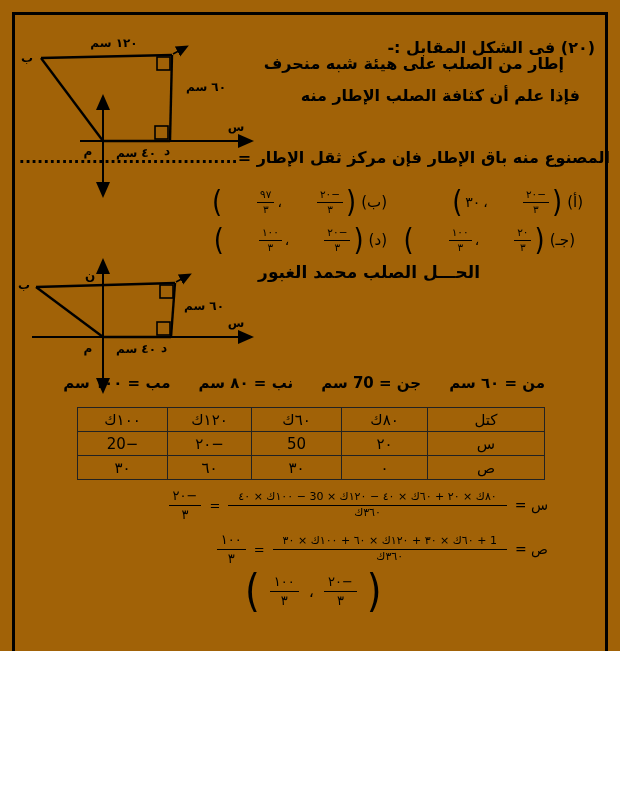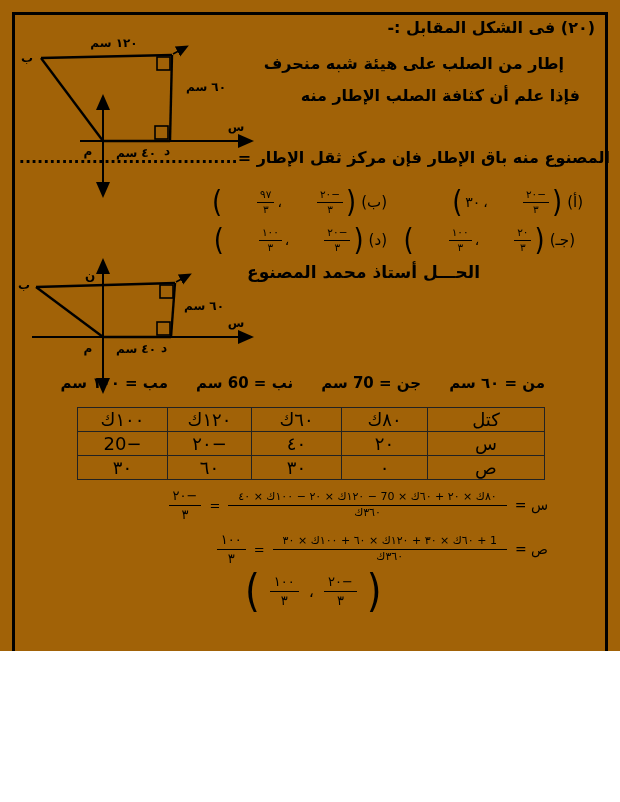--- a/index.html
+++ b/index.html
@@ -13,21 +13,21 @@
   .paren{direction:ltr;unicode-bidi:bidi-override;font-size:26px;line-height:1;transform:scaleY(1.15);font-weight:normal;}
   .paren-big{direction:ltr;unicode-bidi:bidi-override;font-size:38px;line-height:1;transform:scaleY(1.15);font-weight:normal;}
   .sfrac{display:inline-flex;flex-direction:column;align-items:center;font-size:10.5px;line-height:1.3;margin-left:32px;}
   .sfrac .fn{border-bottom:1.2px solid #000;padding:0 3px;direction:rtl;}
   .sfrac .fd{padding:0 3px;}
   .mfrac{display:inline-flex;flex-direction:column;align-items:center;font-size:13px;line-height:1.35;}
   .mfrac .fn{border-bottom:1.5px solid #000;padding:0 4px;direction:rtl;}
   .sol-header{position:absolute;font-size:17px;font-weight:bold;white-space:nowrap;}
   .givens{position:absolute;display:flex;direction:rtl;gap:28px;font-size:15px;font-weight:bold;white-space:nowrap;}
   .dtable{position:absolute;border-collapse:collapse;direction:rtl;}
-  .dtable td{border:1.3px solid #222;text-align:center;font-size:18px;height:23px;padding:0 4px;}
+  .dtable td{border:1.3px solid #222;text-align:center;font-size:15px;height:23px;padding:0 4px;}
   .eq{position:absolute;display:flex;direction:rtl;align-items:center;gap:8px;font-size:13px;white-space:nowrap;}
   .eq .lhs{font-size:14px;}
   .bigfrac{display:inline-flex;flex-direction:column;align-items:center;font-size:11px;line-height:1.35;}
   .bigfrac .fn{border-bottom:1.3px solid #000;padding:0 10px;direction:rtl;}
   .final-row{position:absolute;display:flex;direction:rtl;align-items:center;gap:10px;}
   .fig{position:absolute;}
   .fig line,.fig rect{stroke:#000;fill:none;}
   .fig .edge{stroke-width:2.4;}
   .fig .axis{stroke-width:2;}
   .fig .thin{stroke-width:1.6;}
@@ -57,21 +57,21 @@
     <line class="thin" x1="157" y1="26" x2="170" y2="19" marker-end="url(#ah1)"></line>
     <text x="98" y="19" text-anchor="middle" style="direction:rtl">١٢٠ سم</text>
     <text x="190" y="63" text-anchor="middle" style="direction:rtl">٦٠ سم</text>
     <text x="120" y="129" text-anchor="middle" style="direction:rtl">٤٠ سم</text>
     <text x="11" y="34" text-anchor="middle">ب</text>
     <text x="151" y="127" text-anchor="middle">د</text>
     <text x="72" y="127" text-anchor="middle">م</text>
     <text x="220" y="103" text-anchor="middle">س</text>
   </svg>
 
-  <div class="qline" style="top:18px;right:25px">(٢٠) فى الشكل المقابل :-</div>
+  <div class="qline" style="top:38px;right:25px">(٢٠) فى الشكل المقابل :-</div>
   <div class="qline" style="top:54px;right:56px">إطار من الصلب على هيئة شبه منحرف</div>
   <div class="qline" style="top:86px;right:40px">فإذا علم أن كثافة الصلب الإطار منه</div>
   <div class="qline" style="top:148px;right:10px">المصنوع منه باق الإطار فإن مركز ثقل الإطار =....................................</div>
 
   <div class="choice" style="top:188px;right:37px">
     <span class="ch-label">(أ)</span>
     <span class="paren">)</span>
     <span class="sfrac">
       <span class="fn">−٢٠</span>
       <span class="fd">٣</span>
@@ -119,21 +119,21 @@
       <span class="fd">٣</span>
     </span>
     <span>،</span>
     <span class="sfrac">
       <span class="fn">١٠٠</span>
       <span class="fd">٣</span>
     </span>
     <span class="paren">(</span>
   </div>
 
-  <div class="sol-header" style="top:262px;right:140px">الحـــل أستاذ محمد المصنوع</div>
+  <div class="sol-header" style="top:262px;right:140px">الحـــل الصلب محمد الغبور</div>
 
   <svg class="fig" style="left:16px;top:252px" width="250" height="145" viewBox="0 0 250 145">
     <defs>
       <marker id="ah2" markerWidth="9" markerHeight="8" refX="6" refY="3.5" orient="auto-start-reverse">
         <path d="M0,0 L8,3.5 L0,7 Z"></path>
       </marker>
     </defs>
     <line class="axis" x1="16" y1="85" x2="234" y2="85" marker-end="url(#ah2)"></line>
     <line class="axis" x1="87" y1="138" x2="87" y2="10" marker-start="url(#ah2)" marker-end="url(#ah2)"></line>
     <line class="edge" x1="20" y1="35" x2="159" y2="31"></line>
@@ -148,21 +148,21 @@
     <text x="120" y="101" text-anchor="middle" style="direction:rtl">٤٠ سم</text>
     <text x="8" y="37" text-anchor="middle">ب</text>
     <text x="148" y="100" text-anchor="middle">د</text>
     <text x="72" y="100" text-anchor="middle">م</text>
     <text x="220" y="75" text-anchor="middle">س</text>
   </svg>
 
   <div class="givens" style="top:374px;right:75px">
     <span>من = ٦٠ سم</span>
     <span>جن = 70 سم</span>
-    <span>نب = 60 سم</span>
+    <span>نب = ٨٠ سم</span>
     <span>مب = ١٠٠ سم</span>
   </div>
 
   <table class="dtable" style="left:77px;top:407px">
     <colgroup>
       <col style="width:117px">
         <col style="width:86px">
         <col style="width:90px">
         <col style="width:84px">
         <col style="width:90px">
@@ -171,38 +171,38 @@
         <tr>
       <td>كتل</td>
       <td>٨٠ك</td>
       <td>٦٠ك</td>
       <td>١٢٠ك</td>
       <td>١٠٠ك</td>
     </tr>
     <tr>
       <td>س</td>
       <td>٢٠</td>
-      <td>٤٠</td>
+      <td>50</td>
       <td>−٢٠</td>
       <td>−20</td>
     </tr>
     <tr>
       <td>ص</td>
       <td>٠</td>
       <td>٣٠</td>
       <td>٦٠</td>
       <td>٣٠</td>
     </tr>
   </tbody>
     </table>
 
   <div class="eq" style="top:487px;right:72px">
     <span class="lhs">س =</span>
     <span class="bigfrac">
-      <span class="fn">٨٠ك × ٢٠ + ٦٠ك × 70 − ١٢٠ك × ٢٠ − ١٠٠ك × ٤٠</span>
+      <span class="fn">٨٠ك × ٢٠ + ٦٠ك × ٤٠ − ١٢٠ك × 30 − ١٠٠ك × ٤٠</span>
       <span class="fd">٣٦٠ك</span>
     </span>
     <span>=</span>
     <span class="mfrac">
       <span class="fn">−٢٠</span>
       <span class="fd">٣</span>
     </span>
   </div>
 
   <div class="eq" style="top:531px;right:72px">

